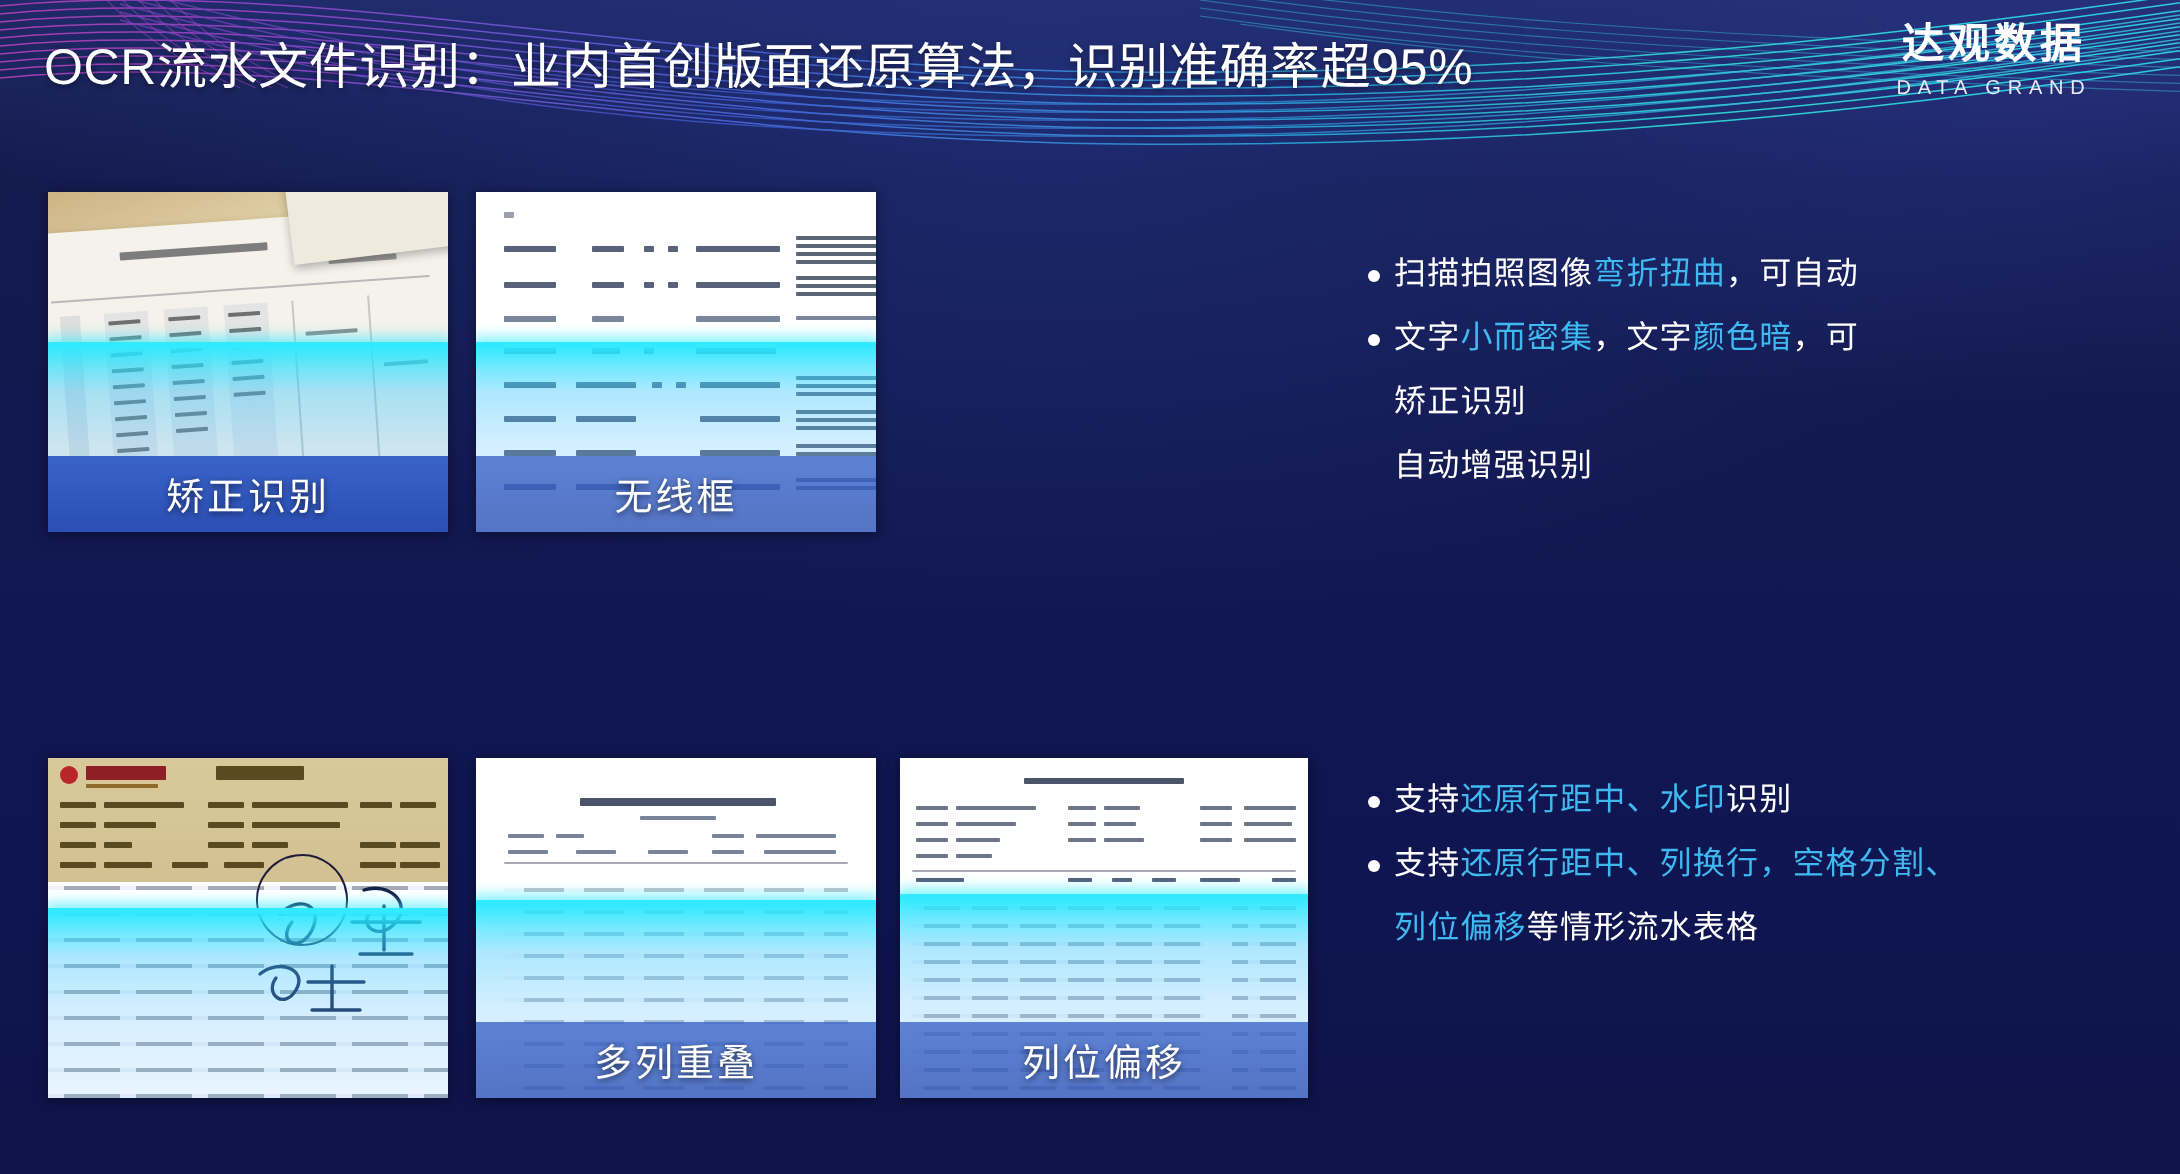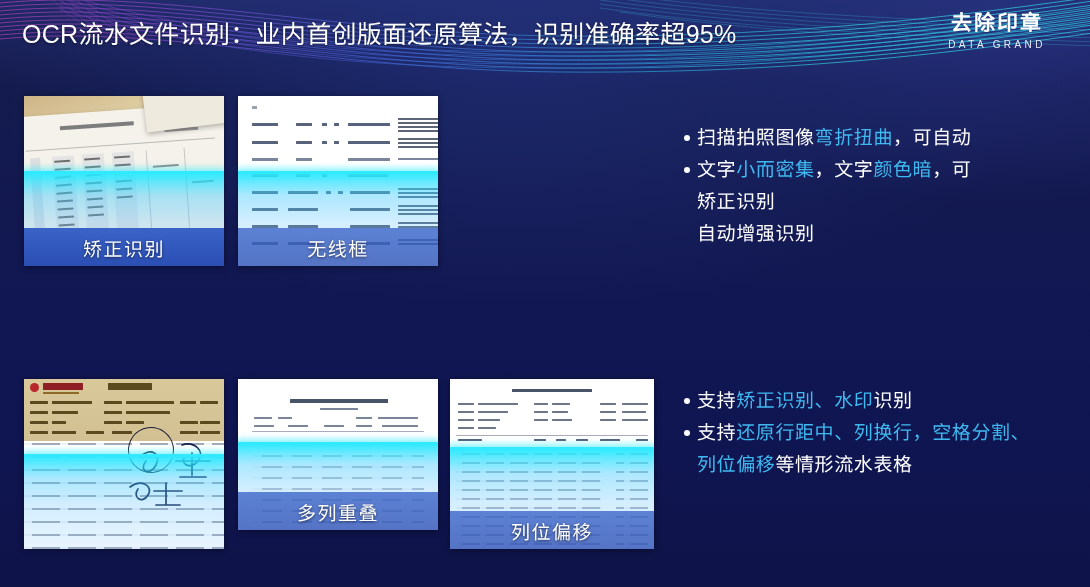--- a/index.html
+++ b/index.html
@@ -89,21 +89,21 @@
 
   
   .photo-bg{position:absolute;inset:0;
     background:linear-gradient(160deg,#cdb486 0%,#e2d2a8 26%,#d8cda2 50%,#cdbd92 100%);}
   .paper{position:absolute;background:#f4f2ea;box-shadow:0 2px 5px rgba(0,0,0,.28);}
 
   
   .bullets{position:absolute;}
   .bline{
     display:flex;align-items:flex-start;
-    font-size:19px;line-height:32px;color:#ffffff;
+    font-size:16px;line-height:32px;color:#ffffff;
     letter-spacing:.6px;white-space:nowrap;
   }
   .dot{
     width:6px;height:6px;border-radius:50%;background:#ffffff;
     margin:13px 7px 0 0;flex:0 0 auto;
   }
   .bline.cont{padding-left:13px;}
   .hl{color:#3fb9f0;}
   .tx{color:#ffffff;}
 </style>
@@ -164,21 +164,21 @@
         <path d="M58,-12 C76,8 94,26 136,44"></path>
         <path d="M66,-12 C84,8 102,26 144,44"></path>
         <path d="M74,-12 C92,8 110,26 152,44"></path>
       </g>
     </svg>
   </div>
 
   <div class="title">OCR流水文件识别：业内首创版面还原算法，识别准确率超95%</div>
 
   <div class="logo">
-    <div class="cn">去除印章</div>
+    <div class="cn">达观数据</div>
     <div class="en">DATA GRAND</div>
   </div>
 
   <div class="card" style="left:24px;top:96px;width:200px;height:170px;">
     <div class="doc">
       <div class="photo-bg"></div>
       <div class="paper" style="left:-6px;top:14px;width:210px;height:150px;transform:rotate(-4deg);">
         <div class="ph" style="left:46px;top:12px;width:74px;height:4px;background:#7d7d7d;"></div>
         <div class="ph" style="left:150px;top:22px;width:34px;height:3px;background:#9a9a9a;"></div>
         <div class="ph" style="left:10px;top:34px;width:190px;height:1px;background:#b9b9b9;"></div>
@@ -334,21 +334,21 @@
             <path d="M10,56 C20,48 34,54 28,64 C22,74 12,66 18,58"></path>
             <path d="M34,60 L62,60 M46,52 L46,74 M36,74 L60,74"></path>
           </g>
         </svg>
       </div>
       <div class="scan" style="top:44%;"></div>
       <div class="scanline" style="top:44%;"></div>
     </div>
   </div>
 
-  <div class="card" style="left:238px;top:379px;width:200px;height:151px;background:#ffffff;">
+  <div class="card" style="left:238px;top:379px;width:200px;height:170px;background:#ffffff;">
     <div class="doc">
       <div class="page" style="background:#ffffff;">
         <div class="ph" style="left:52px;top:20px;width:98px;height:4px;background:#4a5468;"></div>
         <div class="ph" style="left:82px;top:29px;width:38px;height:2px;background:#7a8498;"></div>
         <div class="ph" style="left:16px;top:38px;width:18px;height:2px;background:#7a8498;"></div>
         <div class="ph" style="left:40px;top:38px;width:14px;height:2px;background:#7a8498;"></div>
         <div class="ph" style="left:118px;top:38px;width:16px;height:2px;background:#7a8498;"></div>
         <div class="ph" style="left:140px;top:38px;width:40px;height:2px;background:#7a8498;"></div>
         <div class="ph" style="left:16px;top:46px;width:20px;height:2px;background:#7a8498;"></div>
         <div class="ph" style="left:50px;top:46px;width:20px;height:2px;background:#7a8498;"></div>
@@ -433,21 +433,21 @@
     <div class="bline cont">
       <span class="tx">自动增强识别</span>
     </div>
   </div>
 
   <div class="bullets" style="left:684px;top:385px;">
 
     <div class="bline">
       <span class="dot"></span>
       <span>
-        <span class="tx">支持</span><span class="hl">矫正识别、水印</span><span class="tx">识别</span>
+        <span class="tx">支持</span><span class="hl">还原行距中、水印</span><span class="tx">识别</span>
       </span>
     </div>
 
     <div class="bline">
       <span class="dot"></span>
       <span>
         <span class="tx">支持</span><span class="hl">还原行距中、列换行，空格分割、</span>
       </span>
     </div>
 

